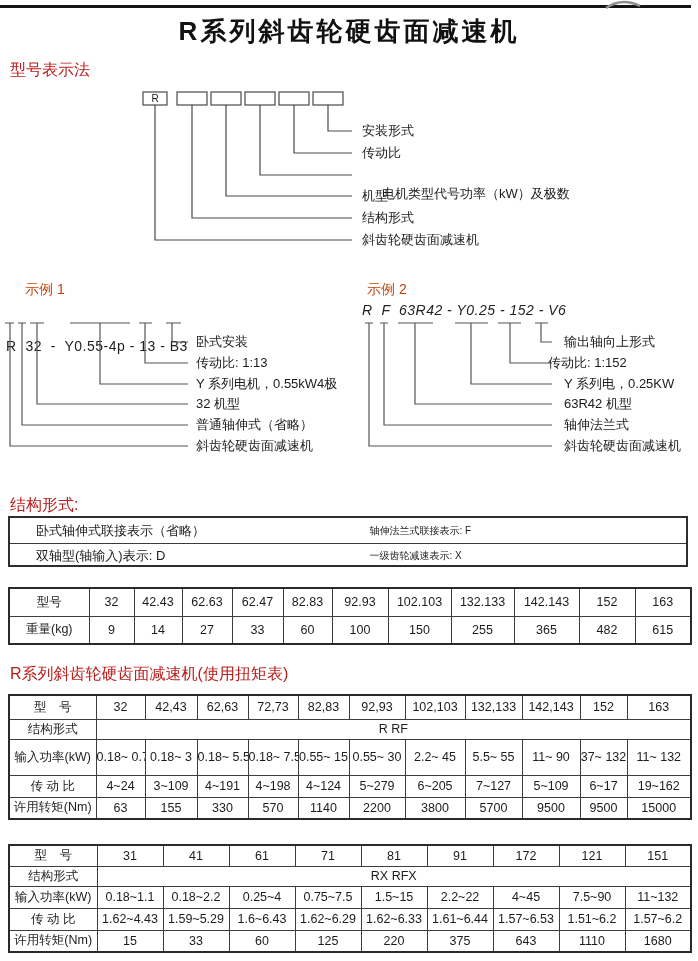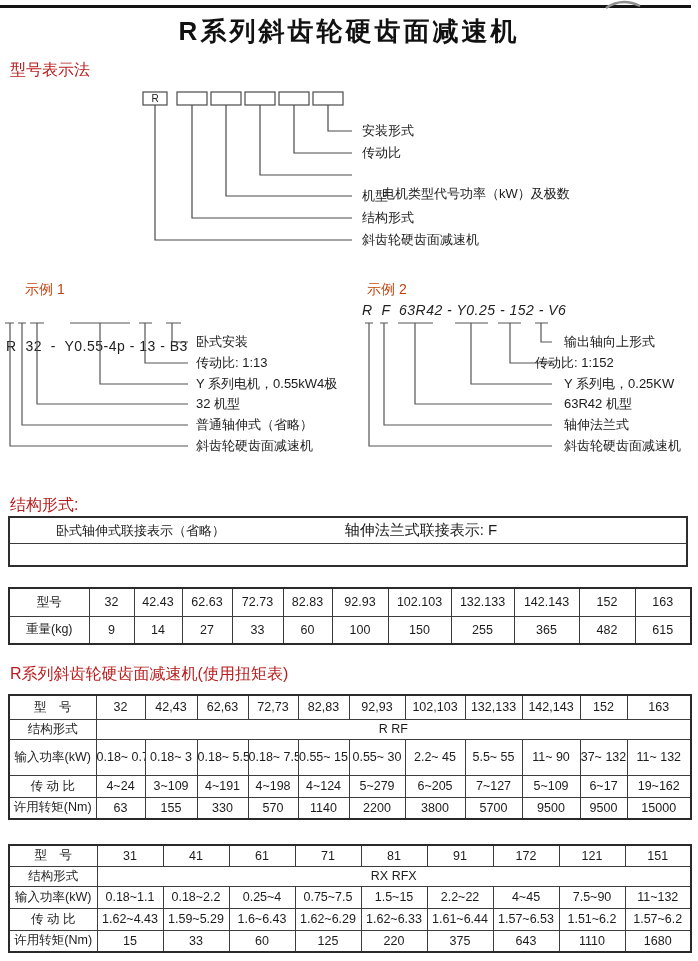--- a/index.html
+++ b/index.html
@@ -9,24 +9,24 @@
   .rule{background:#141414;}
   .title{width:698px;text-align:center;font-size:26px;font-weight:bold;letter-spacing:3px;color:#111;}
   .sec{font-size:16px;color:#b91c1c;white-space:nowrap;}
   .lbl{font-size:13px;color:#1b1b1b;white-space:nowrap;line-height:16px;}
   .code{font-size:14px;color:#222;white-space:pre;letter-spacing:0.5px;}
   .exh{font-size:14px;color:#c2410c;white-space:nowrap;}
   .boxR{font-size:10px;text-align:center;line-height:13px;color:#222;}
   svg{display:block;}
   
   .sbox{border:2px solid #2e2e2e;width:680px;height:51px;box-sizing:border-box;background:#fff;}
-  .srow{display:flex;height:24px;align-items:center;padding-left:20px;}
+  .srow{display:flex;height:24px;align-items:center;}
   .srow.first{border-bottom:1px solid #3a3a3a;height:25px;}
   .scell1{width:44%;padding-left:26px;font-size:13px;white-space:nowrap;}
-  .scell2{flex:1;font-size:15px;white-space:nowrap;}
+  .scell2{flex:1;font-size:10px;white-space:nowrap;margin-left:36px;}
   
   table.tbl{border-collapse:collapse;table-layout:fixed;background:#fff;
             border:2px solid #2a2a2a;font-size:12.5px;color:#1c1c1c;}
   table.tbl td{border:1px solid #3d3d3d;text-align:center;vertical-align:middle;
                padding:0;overflow:hidden;white-space:nowrap;}
   td.pre{white-space:pre;margin-top:34px;}
   td.preline{white-space:pre-line;line-height:1.3;}
 </style>
 </head>
 <body>
@@ -91,31 +91,35 @@
     <g fill="none" stroke="#555" stroke-width="1.2">
       <path d="M175,2 H188 M181,2 V21 H192"></path>
       <path d="M138,2 H161 M150,2 V42 H192"></path>
       <path d="M95,2 H128 M111,2 V63 H192"></path>
       <path d="M38,2 H73 M55,2 V83 H192"></path>
       <path d="M20,2 H28 M24,2 V104 H192"></path>
       <path d="M5,2 H13 M9,2 V125 H192"></path>
     </g>
   </svg>
   <div class="abs lbl" style="left:564px;top:334px;">输出轴向上形式</div>
-  <div class="abs lbl" style="left:535px;top:355px;text-align:center;">传动比: 1:152</div>
+  <div class="abs lbl" style="left:548px;top:355px;text-align:center;">传动比: 1:152</div>
   <div class="abs lbl" style="left:564px;top:376px;">Y 系列电，0.25KW</div>
   <div class="abs lbl" style="left:564px;top:396px;">63R42 机型</div>
   <div class="abs lbl" style="left:564px;top:417px;">轴伸法兰式</div>
   <div class="abs lbl" style="left:564px;top:438px;">斜齿轮硬齿面减速机</div>
 
   <div class="abs sec" style="left:10px;top:495px;">结构形式:</div>
   <div class="abs sbox" style="left:8px;top:516px;">
     <div class="srow first">
       <div class="scell1">卧式轴伸式联接表示（省略）</div>
       <div class="scell2">轴伸法兰式联接表示: F</div>
+    </div>
+    <div class="srow">
+      <div class="scell1">双轴型(轴输入)表示: D</div>
+      <div class="scell2">一级齿轮减速表示: X</div>
     </div>
   </div>
 
   <table class="tbl abs" style="left:8px;top:587px;width:682px;">
     <colgroup>
       <col style="width:80px">
         <col style="width:45px">
         <col style="width:48px">
         <col style="width:50px">
       <col style="width:51px">
@@ -126,21 +130,21 @@
         <col style="width:65px">
         <col style="width:56px">
         <col style="width:56px">
     </colgroup>
     <tbody>
         <tr style="height:28px">
       <td>型号</td>
       <td>32</td>
       <td>42.43</td>
       <td>62.63</td>
-      <td>72.73</td>
+      <td>62.47</td>
       <td>82.83</td>
       <td>92.93</td>
       <td>102.103</td>
       <td>132.133</td>
       <td>142.143</td>
       <td>152</td>
       <td>163</td>
     </tr>
     <tr style="height:28px">
       <td>重量(kg)</td>

